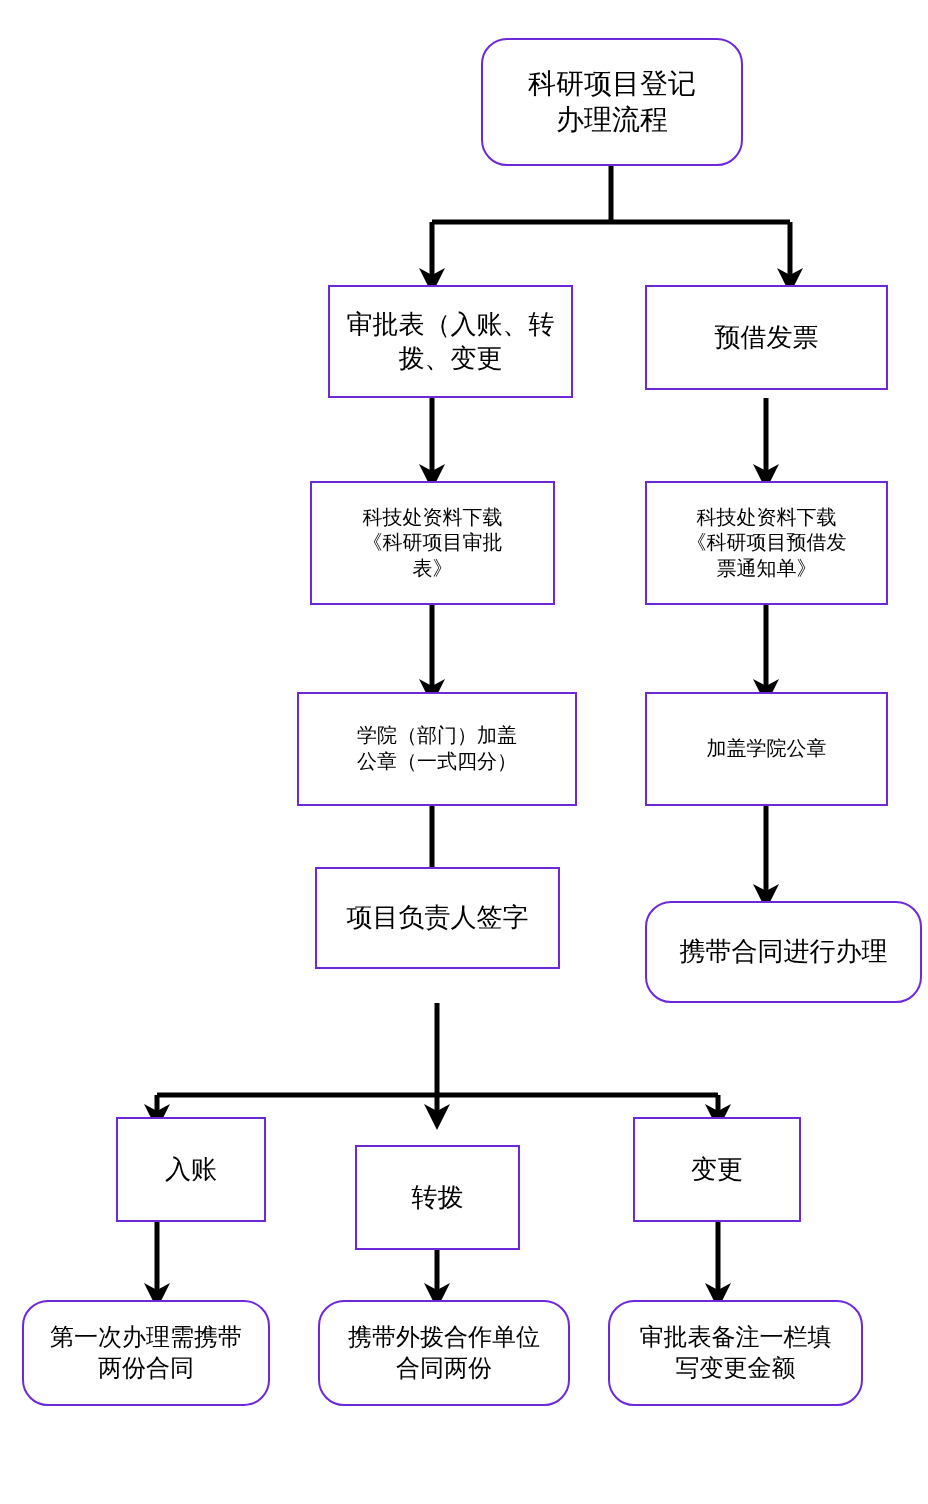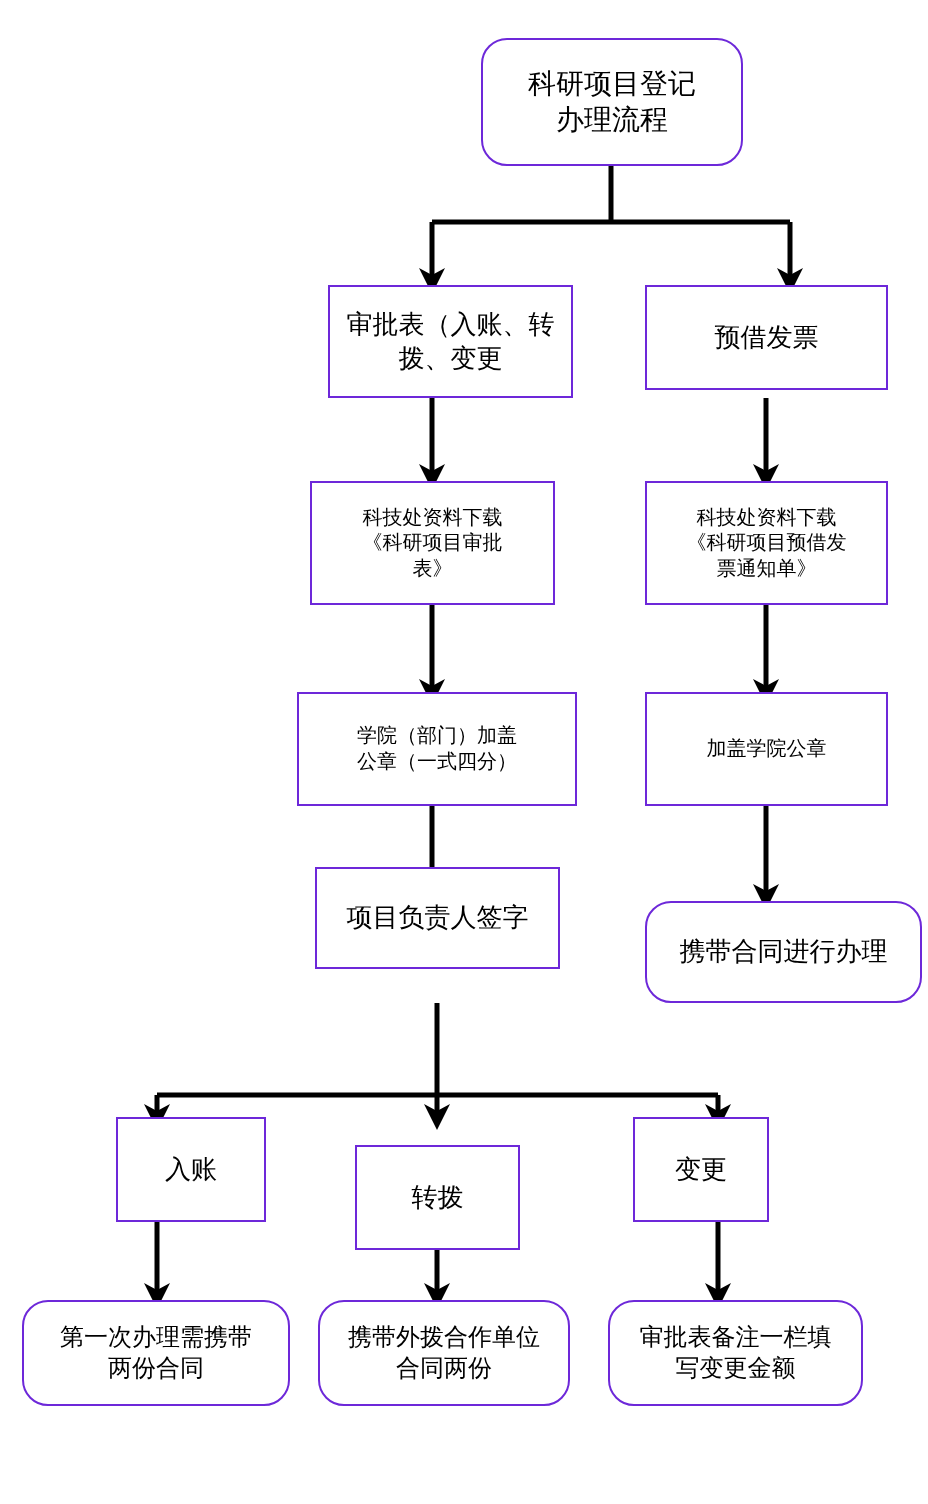--- a/index.html
+++ b/index.html
@@ -104,23 +104,23 @@
   <div class="node t25" style="left:645px; top:692px; width:243px; height:114px;">加盖学院公章</div>
 
   <div class="node t26" style="left:315px; top:867px; width:245px; height:102px;">项目负责人签字</div>
 
   <div class="node rounded t26" style="left:645px; top:901px; width:277px; height:102px;">携带合同进行办理</div>
 
   <div class="node t26" style="left:82px; top:1117px; width:150px; height:105px;margin-left:34px;">入账</div>
 
   <div class="node t26" style="left:355px; top:1117px; width:165px; height:105px;margin-top:28px;">转拨</div>
 
-  <div class="node t26" style="left:633px; top:1117px; width:136px; height:105px;">变更</div>
+  <div class="node t26" style="left:633px; top:1117px; width:168px; height:105px;">变更</div>
 
-  <div class="node rounded t24" style="left:22px; top:1300px; width:268px; height:106px;">第一次办理需携带
+  <div class="node rounded t24" style="left:22px; top:1300px; width:248px; height:106px;">第一次办理需携带
 两份合同</div>
 
   <div class="node rounded t24" style="left:318px; top:1300px; width:252px; height:106px;">携带外拨合作单位
 合同两份</div>
 
   <div class="node rounded t24" style="left:590px; top:1300px; width:255px; height:106px;margin-left:18px;">审批表备注一栏填
 写变更金额</div>
 
 </div>
 

